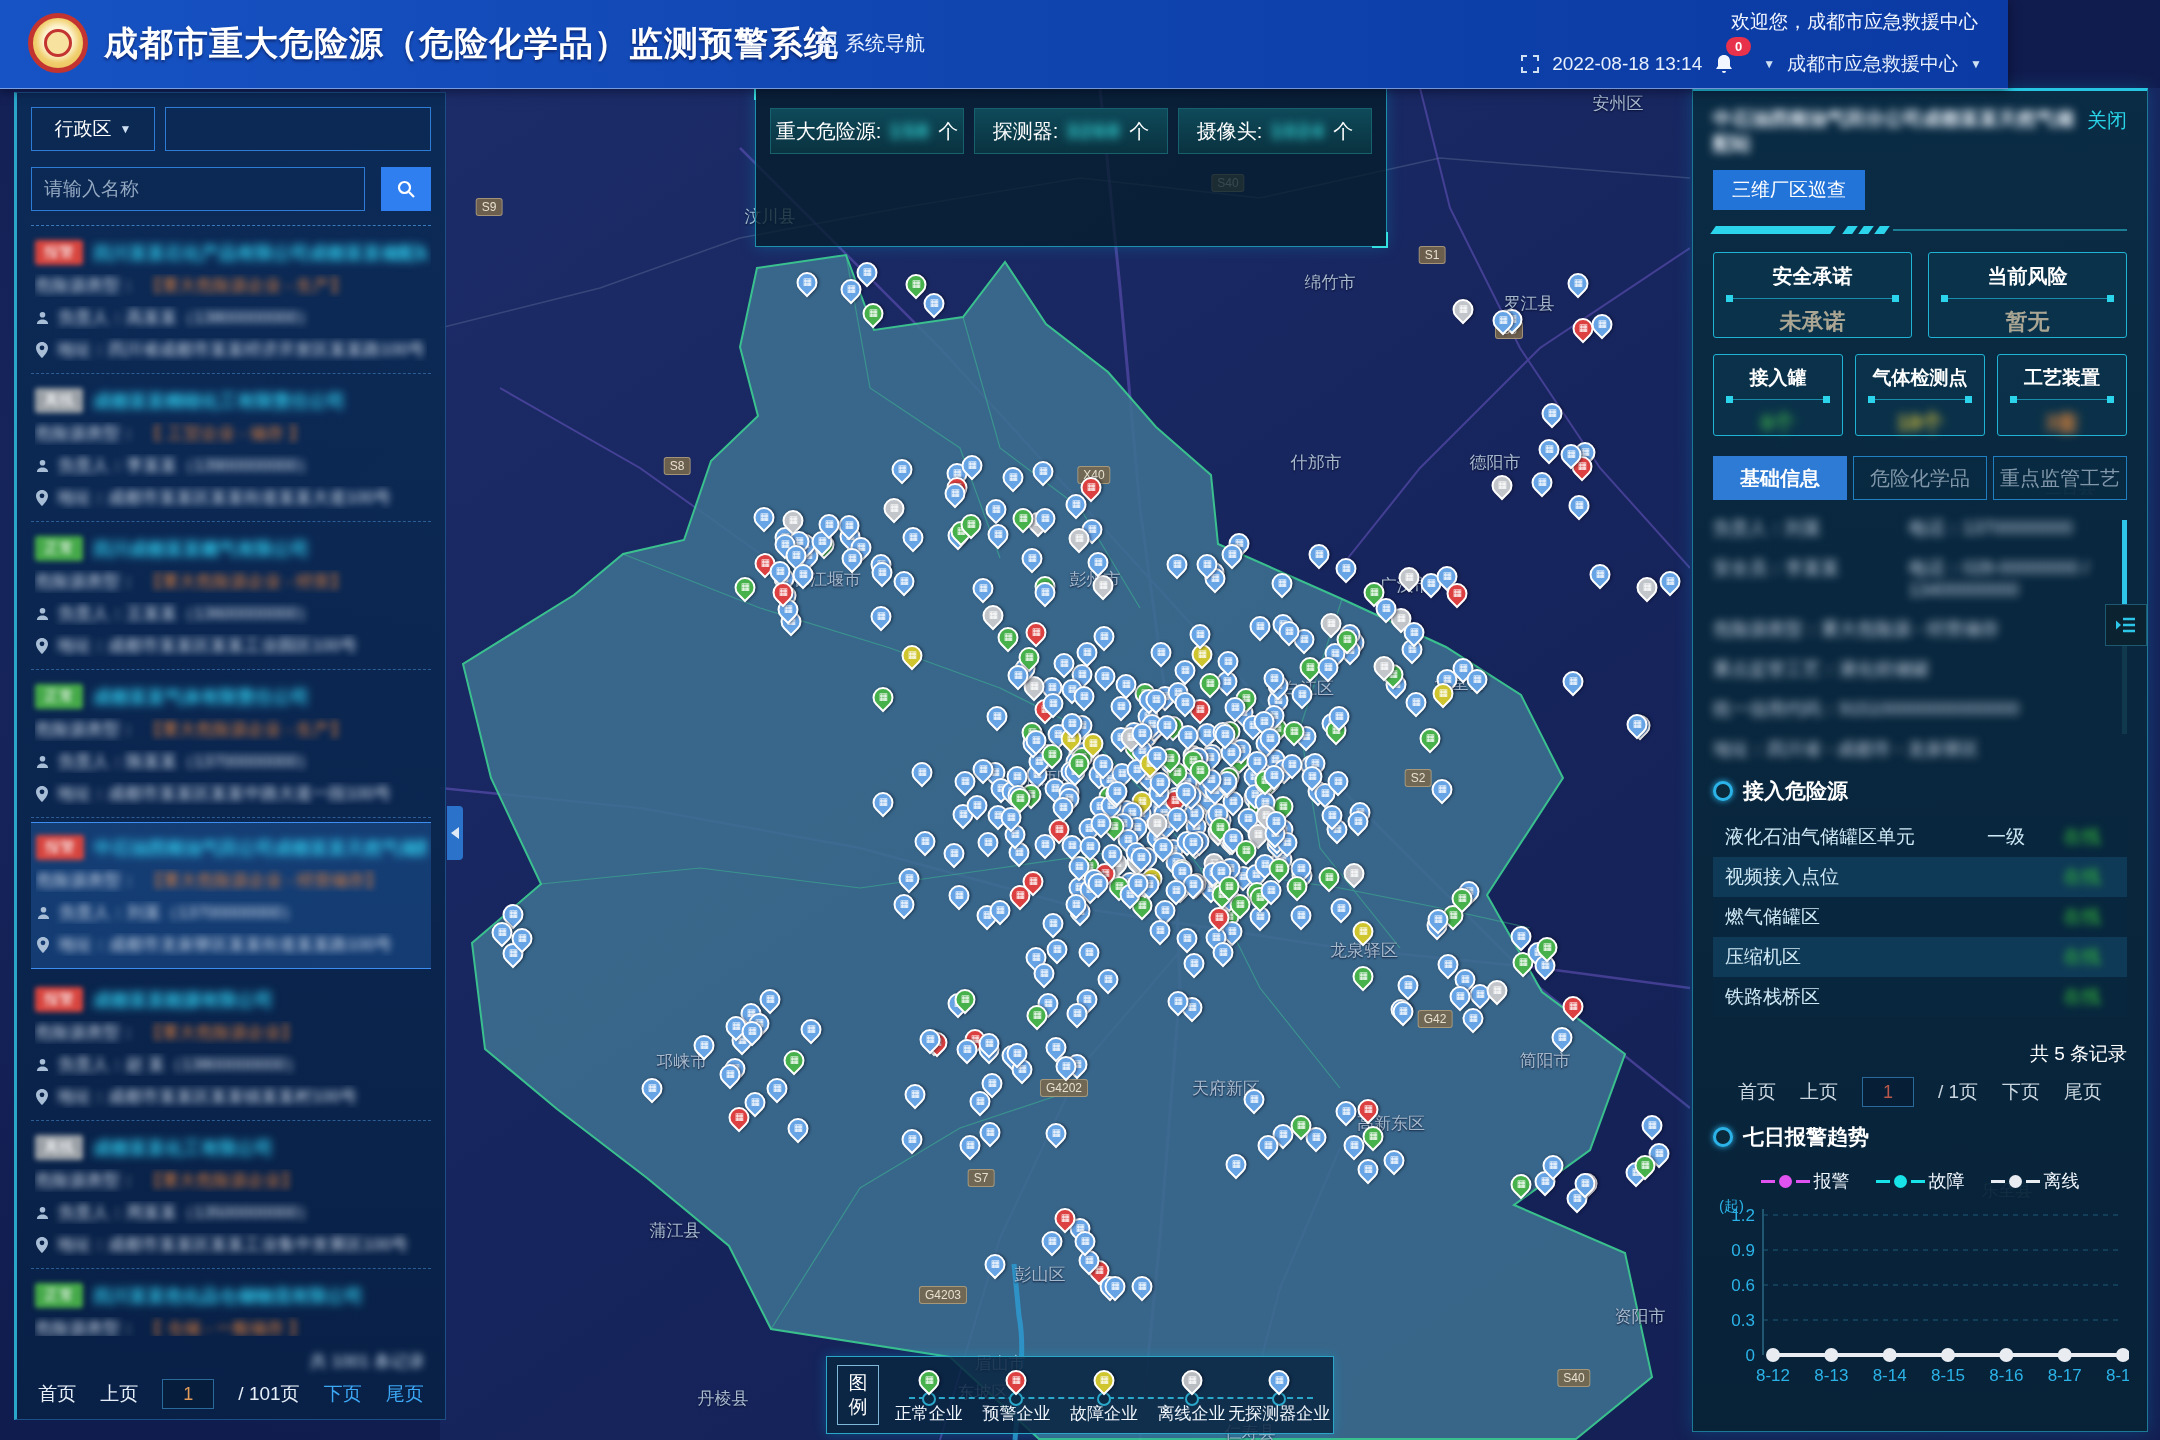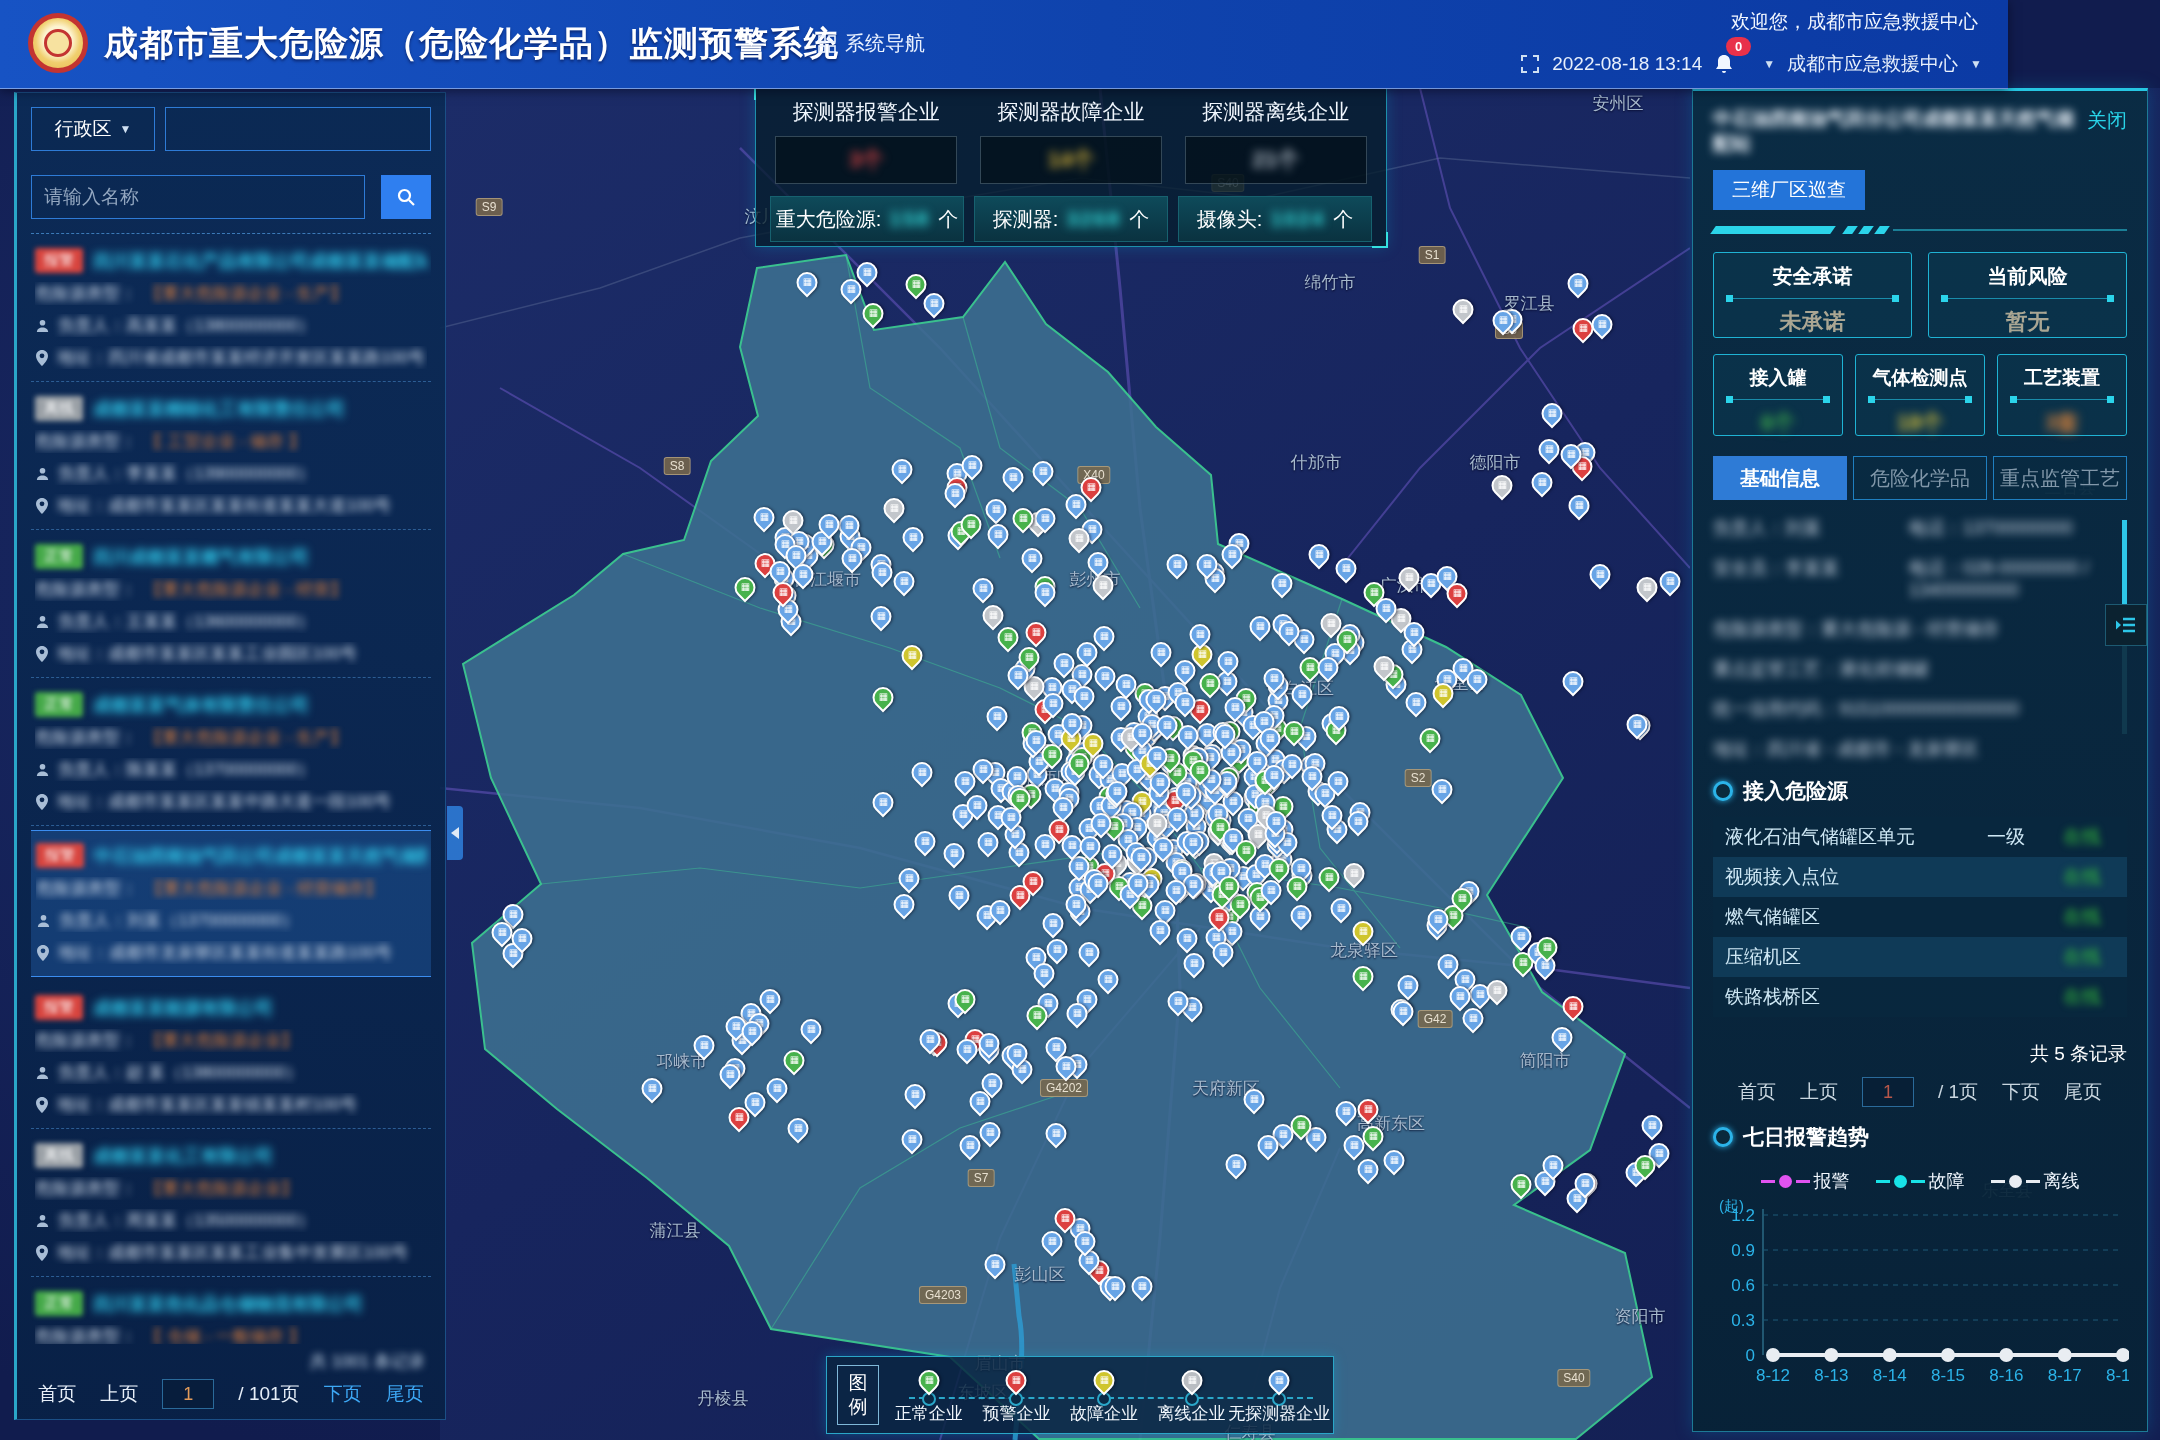--- a/index.html
+++ b/index.html
@@ -58,21 +58,21 @@
     display:flex;align-items:center;justify-content:center;gap:8px;font-size:20px;}
   .c-val{color:#36e0e0;font-size:21px;letter-spacing:2px;}
   
   .sidebar{position:absolute;left:14px;top:92px;width:432px;height:1328px;z-index:30;box-sizing:border-box;
     background:linear-gradient(180deg,rgba(11,43,86,.92),rgba(8,33,70,.92));border:1px solid #1b4f86;
     border-left:3px solid #2aa6c8;padding:14px 14px 56px 14px;}
   .sb-row{display:flex;gap:10px;}
   .district-btn{width:124px;height:44px;border:1px solid #2e7bd6;color:#fff;font-size:19px;background:rgba(10,40,80,.4);
     display:flex;align-items:center;justify-content:center;gap:8px;cursor:pointer;box-sizing:border-box;}
   .district-input{flex:1;height:44px;border:1px solid #2e7bd6;background:rgba(10,40,80,.3);box-sizing:border-box;}
-  .search-row{display:flex;margin-top:24px;gap:16px;}
+  .search-row{display:flex;margin-top:16px;gap:16px;}
   .search-input{flex:1;height:44px;border:1px solid #2e7bd6;background:rgba(10,40,80,.3);box-sizing:border-box;
     color:#dfe9f5;font-size:19px;padding:0 12px;outline:none;}
   .search-input::placeholder{color:#93a7c0;}
   .search-btn{width:50px;height:44px;background:#2f7ff0;border:none;display:flex;align-items:center;justify-content:center;cursor:pointer;}
   .dash-sep{border:none;border-top:1px dashed #3b7ab8;margin:14px 0 0 0;}
   .company-list{overflow:hidden;height:1110px;}
   .co-item{padding:14px 4px 12px 4px;border-bottom:1px dashed #2c5d94;font-size:17px;cursor:pointer;}
   .co-item.selected{background:rgba(36,96,170,.42);border:1px solid #3b8df0;border-radius:4px;margin:4px -4px;padding:12px 8px;}
   .co-head{display:flex;align-items:center;gap:10px;}
   .co-badge{flex:none;padding:3px 9px;border-radius:3px;color:#fff;font-size:15px;}
@@ -800,40 +800,20 @@
       <span class="pin" style="left:1197px;top:645px;--c:#67a4e6"></span>
       <span class="pin" style="left:1133px;top:602px;--c:#67a4e6"></span>
       <span class="pin" style="left:1230px;top:502px;--c:#67a4e6"></span>
       <span class="pin" style="left:1160px;top:495px;--c:#67a4e6"></span>
       <span class="pin" style="left:1207px;top:508px;--c:#c2c6cb"></span>
     </div>
 </div>
 <div class="collapse-tab"></div>
 
 <div class="stats-panel">
-  <div class="stats-cards">
-      <div class="stat-card">
-     <div class="stat-label">探测器报警企业</div>
-     <div class="num-box">
-          <span class="blur-num" style="color:#e04545">3个</span>
-        </div>
-   </div>
-      <div class="stat-card">
-     <div class="stat-label">探测器故障企业</div>
-     <div class="num-box">
-          <span class="blur-num" style="color:#d9b53a">14个</span>
-        </div>
-   </div>
-      <div class="stat-card">
-     <div class="stat-label">探测器离线企业</div>
-     <div class="num-box">
-          <span class="blur-num" style="color:#b9c2cc">21个</span>
-        </div>
-   </div>
-    </div>
   <div class="counters">
       <div class="counter">
      <span>重大危险源:</span>
      <span class="c-val blur-num">158</span>
      <span>个</span>
    </div>
       <div class="counter">
      <span>探测器:</span>
      <span class="c-val blur-num">3268</span>
      <span>个</span>

